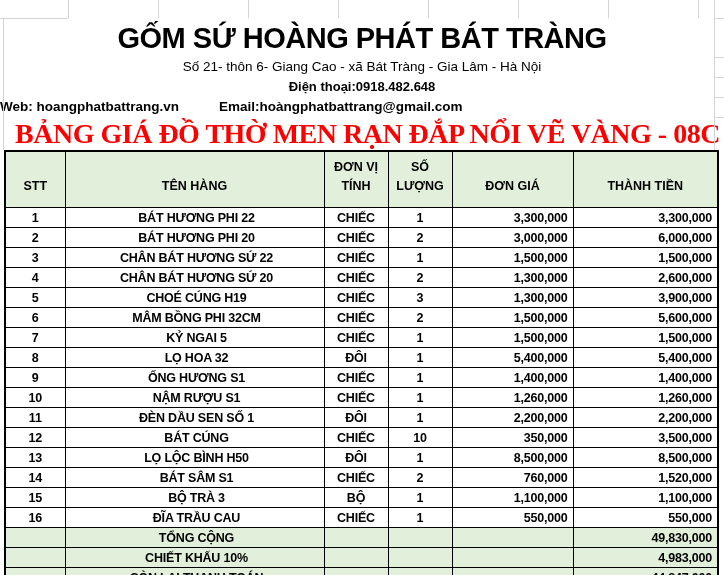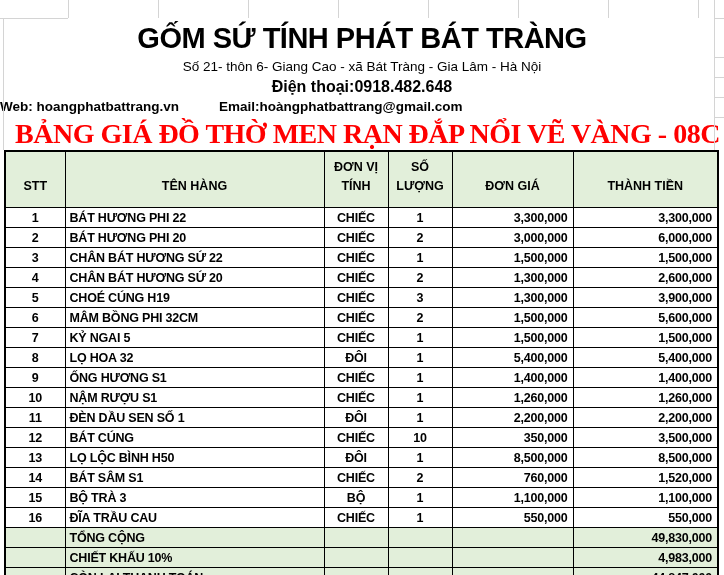--- a/index.html
+++ b/index.html
@@ -6,37 +6,37 @@
   .sheet{position:relative;width:724px;height:575px;background:#ffffff;
          font-family:"Liberation Sans",sans-serif;overflow:hidden;}
 
   
   .gl{position:absolute;background:#d4d4d4;}
 
   
   .letterhead{padding-top:20px;text-align:center;color:#000;}
   .company{font-size:29px;font-weight:700;line-height:37px;letter-spacing:-0.5px;}
   .address{font-size:13.5px;font-weight:400;line-height:20px;}
-  .phone{font-size:16px;font-weight:700;line-height:20px;}
+  .phone{font-size:13px;font-weight:700;line-height:20px;}
   .webline{display:flex;justify-content:flex-start;gap:40px;
            font-size:13.5px;font-weight:700;line-height:20px;}
   .doc-title{font-family:"Liberation Serif",serif;font-size:28px;font-weight:700;
              color:#ff0000;line-height:33px;letter-spacing:-0.5px;white-space:nowrap;padding-left:11px;}
 
   
   table.price{border-collapse:collapse;table-layout:fixed;margin-left:4px;
               width:713px;border:2px solid #000;}
   th,td{border:1px solid #000;overflow:hidden;}
   thead th{background:#e2efda;height:44px;vertical-align:bottom;
            font-size:12.5px;font-weight:700;line-height:19px;
            padding:0 2px 11px 2px;text-align:center;}
   tbody td{height:19px;font-size:12.5px;font-weight:700;letter-spacing:-0.2px;
            padding:0;white-space:nowrap;vertical-align:middle;}
   td.c0,td.c2,td.c3{text-align:center;}
-  td.c1{text-align:left;padding-left:4px;}
+  td.c1{text-align:center;padding-left:4px;}
   td.c4,td.c5{text-align:right;padding-right:5px;}
   tr.summary td{background:#e2efda;}
 </style>
 </head>
 <body>
 
 <div class="sheet">
 
   <div class="gl" style="left:68px;top:0;width:1px;height:18px;"></div>
   <div class="gl" style="left:158px;top:0;width:1px;height:18px;"></div>
@@ -49,21 +49,21 @@
   <div class="gl" style="left:0;top:18px;width:68px;height:1px;"></div>
   <div class="gl" style="left:3px;top:18px;width:1px;height:132px;"></div>
   <div class="gl" style="left:714px;top:0;width:1px;height:150px;"></div>
   <div class="gl" style="left:714px;top:18px;width:10px;height:1px;"></div>
   <div class="gl" style="left:714px;top:57px;width:10px;height:1px;"></div>
   <div class="gl" style="left:714px;top:77px;width:10px;height:1px;"></div>
   <div class="gl" style="left:714px;top:97px;width:10px;height:1px;"></div>
   <div class="gl" style="left:714px;top:117px;width:10px;height:1px;"></div>
 
   <div class="letterhead">
-    <div class="company">GỐM SỨ TÍNH PHÁT BÁT TRÀNG</div>
+    <div class="company">GỐM SỨ HOÀNG PHÁT BÁT TRÀNG</div>
     <div class="address">Số 21- thôn 6- Giang Cao - xã Bát Tràng - Gia Lâm - Hà Nội</div>
     <div class="phone">Điện thoại:0918.482.648</div>
     <div class="webline">
       <span>Web: hoangphatbattrang.vn</span>
       <span>Email:hoàngphatbattrang@gmail.com</span>
     </div>
     <div class="doc-title">BẢNG GIÁ ĐỒ THỜ MEN RẠN ĐẮP NỔI VẼ VÀNG - 08C</div>
   </div>
 
   <table class="price">

